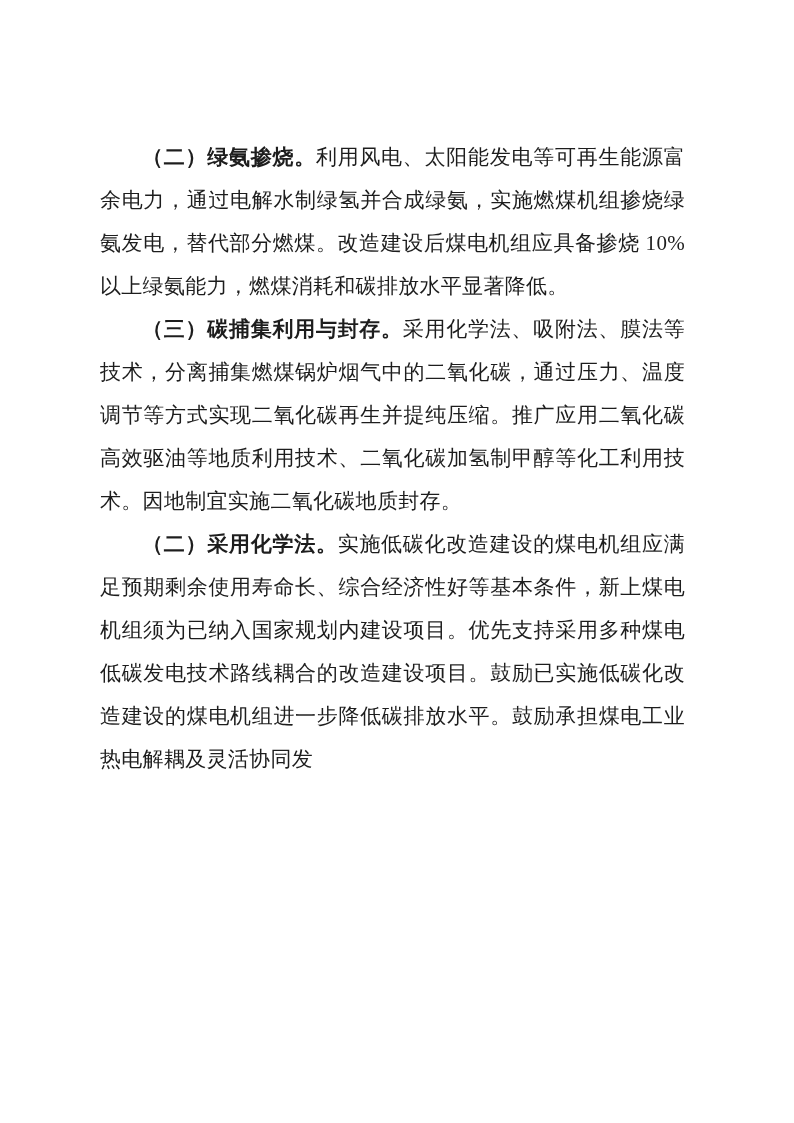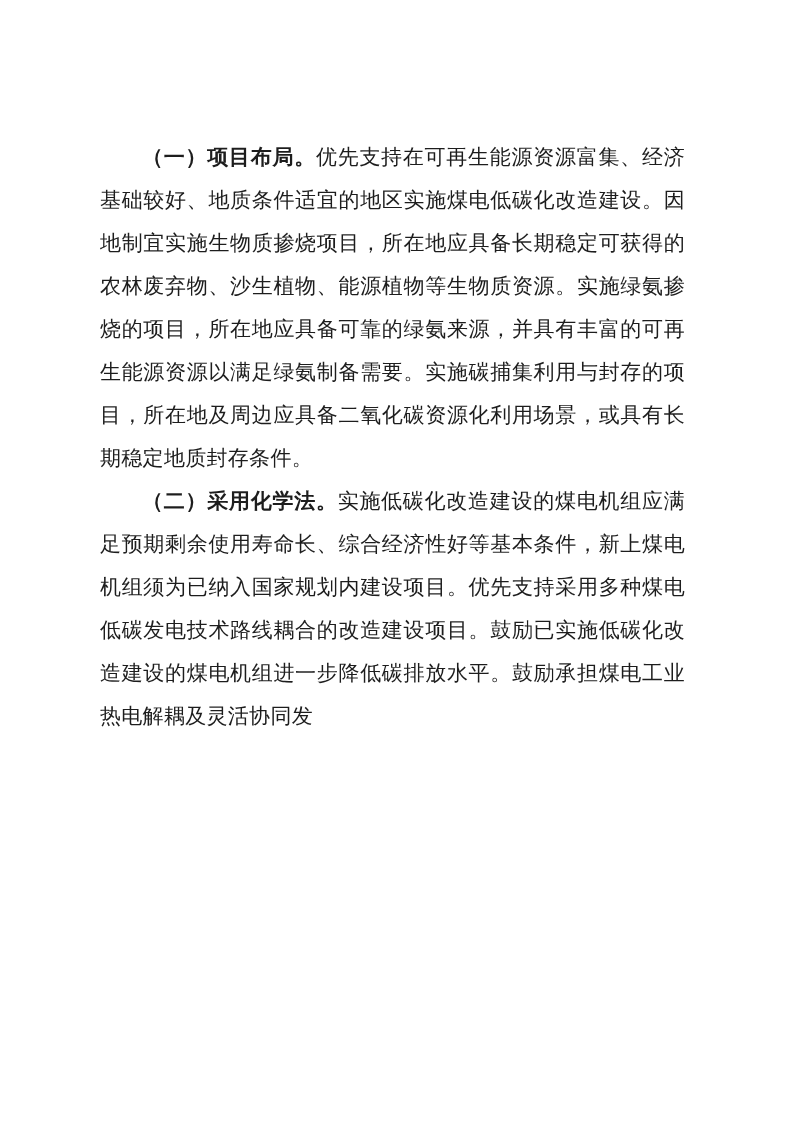--- a/index.html
+++ b/index.html
@@ -42,16 +42,17 @@
     text-indent: 2em;
     text-align: justify;
     letter-spacing: 0.3px;
   }
 </style>
 </head>
 <body>
 
 <div class="page">
   <main class="doc-body">
-      <p class="paragraph"><span class="lead">（一）项目布局。</span><span>优先支持在可再生能源资源富集、经济基础较好、地质条件适宜的地区实施煤电低碳化改造建设。因地制宜实施生物质掺烧项目，所在地应具备长期稳定可获得的农林废弃物、沙生植物、能源植物等生物质资源。实施绿氨掺烧的项目，所在地应具备可靠的绿氨来源，并具有丰富的可再生能源资源以满足绿氨制备需要。实施碳捕集利用与封存的项目，所在地及周边应具备二氧化碳资源化利用场景，或具有长期稳定地质封存条件。</span></p>
+      <p class="paragraph"><span class="lead">（二）绿氨掺烧。</span><span>利用风电、太阳能发电等可再生能源富余电力，通过电解水制绿氢并合成绿氨，实施燃煤机组掺烧绿氨发电，替代部分燃煤。改造建设后煤电机组应具备掺烧 10%以上绿氨能力，燃煤消耗和碳排放水平显著降低。</span></p>
+      <p class="paragraph"><span class="lead">（三）碳捕集利用与封存。</span><span>采用化学法、吸附法、膜法等技术，分离捕集燃煤锅炉烟气中的二氧化碳，通过压力、温度调节等方式实现二氧化碳再生并提纯压缩。推广应用二氧化碳高效驱油等地质利用技术、二氧化碳加氢制甲醇等化工利用技术。因地制宜实施二氧化碳地质封存。</span></p>
       <p class="paragraph"><span class="lead">（二）采用化学法。</span><span>实施低碳化改造建设的煤电机组应满足预期剩余使用寿命长、综合经济性好等基本条件，新上煤电机组须为已纳入国家规划内建设项目。优先支持采用多种煤电低碳发电技术路线耦合的改造建设项目。鼓励已实施低碳化改造建设的煤电机组进一步降低碳排放水平。鼓励承担煤电工业热电解耦及灵活协同发</span></p>
     </main>
 </div>
 
 </body></html>

